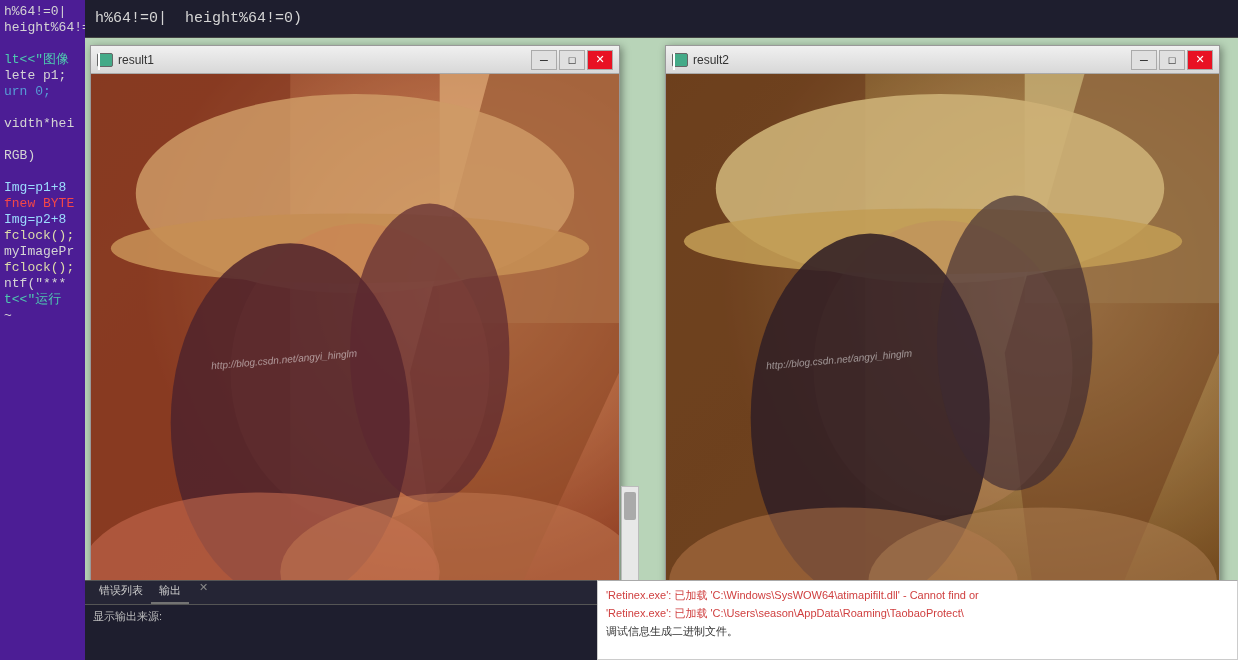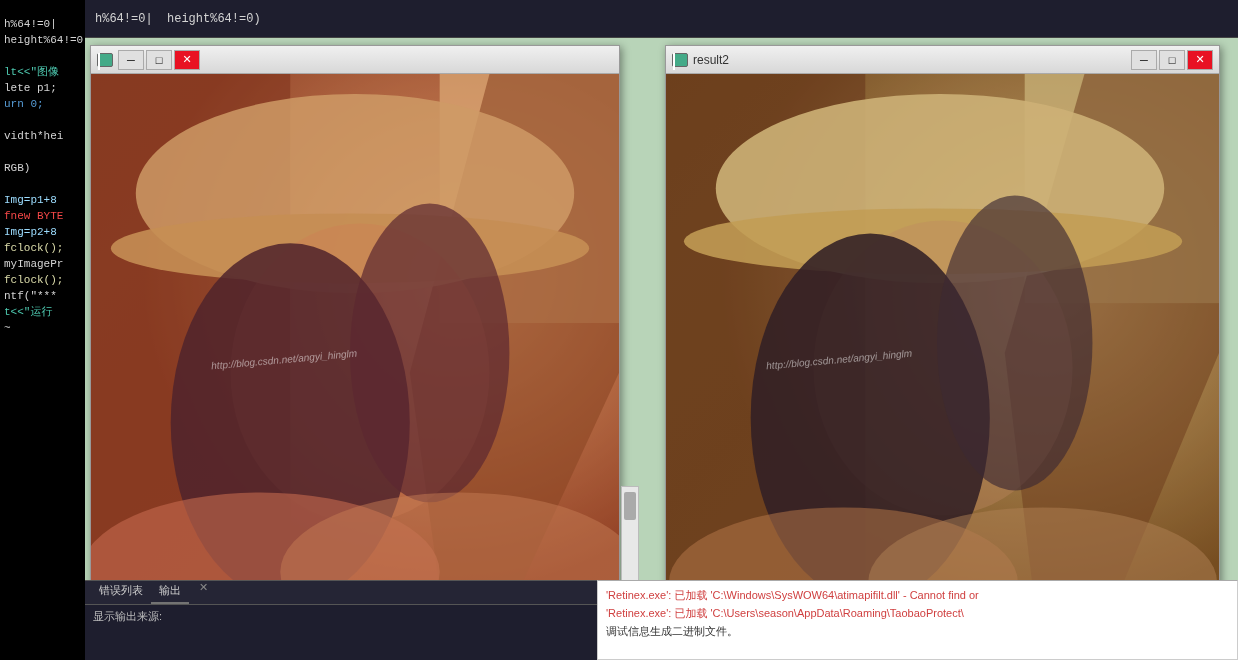--- a/index.html
+++ b/index.html
@@ -13,24 +13,24 @@
       position: relative;
     }
 
     
     .code-editor {
       position: absolute;
       left: 0;
       top: 0;
       width: 85px;
       height: 660px;
-      background-color: #000000;
+      background-color: #4c1d95;
       color: #d4d4d4;
-      font-size: 11px;
-      padding: 16px 2px;
+      font-size: 13px;
+      padding: 4px 2px;
       overflow: hidden;
     }
 
     .code-line {
       line-height: 16px;
       white-space: nowrap;
       padding-left: 2px;
     }
 
     .code-keyword { color: #569cd6; }
@@ -161,26 +161,27 @@
   <div class="code-line code-white">myImagePr</div>
   <div class="code-line code-yellow">fclock();</div>
   <div class="code-line code-white">ntf("***</div>
   <div class="code-line code-cyan">t&lt;&lt;"运行</div>
   <div class="code-line code-white">~</div>
 </div>
 
 <div class="main-bg">
 
   <div style="position:absolute; top:0; left:0; width:100%; height:38px; background:#1e1e2e; display:flex; align-items:center; padding: 0 10px; border-bottom:1px solid #444;">
-    <span style="color:#d4d4d4; font-size:12px; font-family:'Courier New',monospace;">h%64!=0|&nbsp;&nbsp;height%64!=0)</span>
+    <span style="color:#d4d4d4; font-size:15px; font-family:'Courier New',monospace;">h%64!=0|&nbsp;&nbsp;height%64!=0)</span>
   </div>
 
   <div class="window-container" style="left:5px; top:45px; width:530px; height:545px;">
     <div class="window-titlebar">
       <div class="window-icon" style="width:16px;height:14px;background:#4a8;display:inline-block;margin-right:5px;border:1px solid #666;"></div>
+      <span class="window-title">result1</span>
       <div class="window-controls">
         <button class="win-btn minimize">─</button>
         <button class="win-btn maximize">□</button>
         <button class="win-btn close">✕</button>
       </div>
     </div>
     <div class="window-content" style="width:100%; height:calc(100% - 28px);">
 
       <div class="lena-image" style="position:relative; width:100%; height:100%; background: linear-gradient(135deg, #b86040 0%, #d4906060 20%, #c87858 40%, #e8a080 60%, #c06840 80%, #a05030 100%);">
 

